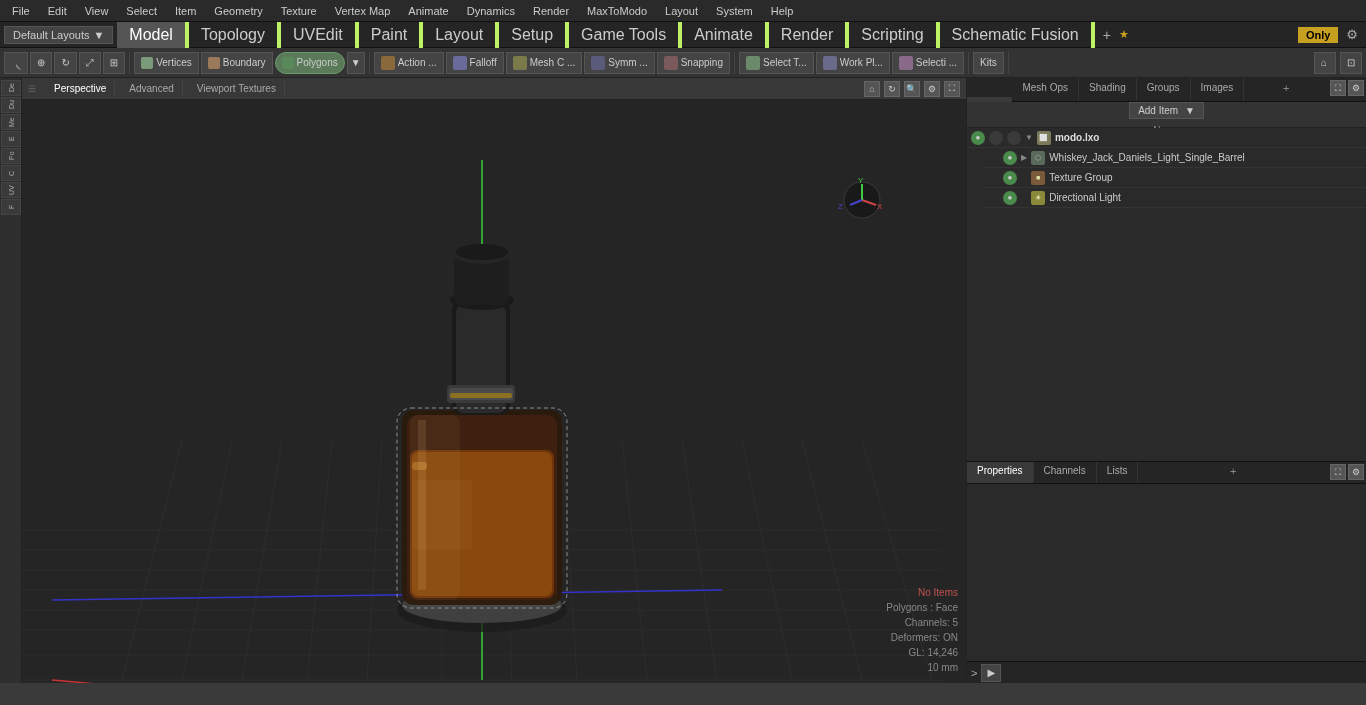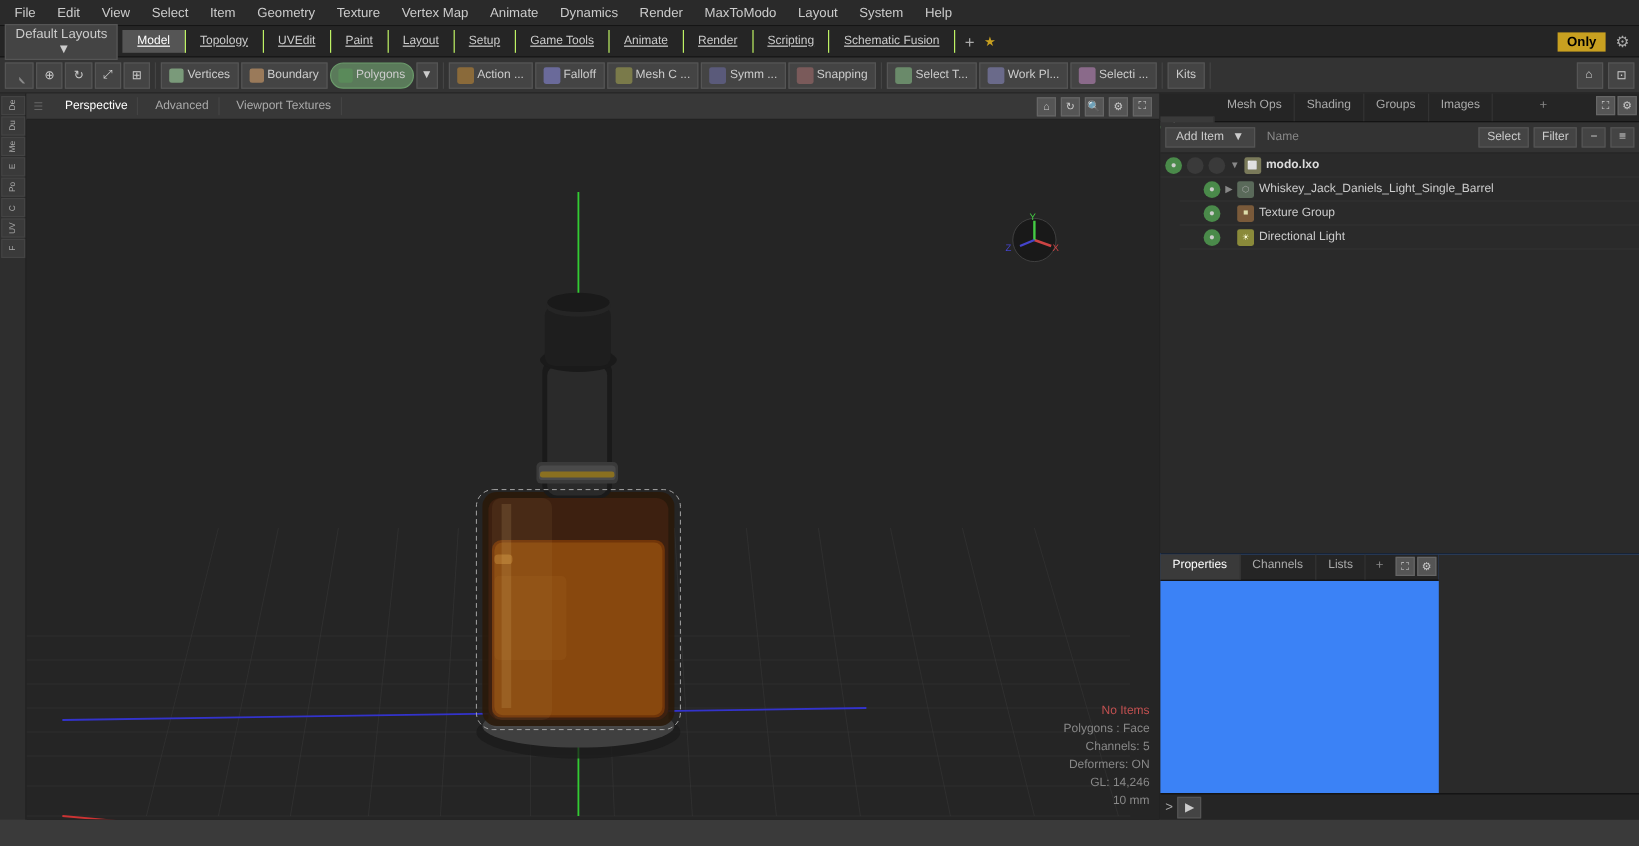--- a/index.html
+++ b/index.html
@@ -4,22 +4,22 @@
   <style>
     * { margin: 0; padding: 0; box-sizing: border-box; }
     body { width: 1366px; height: 705px; background: #3a3a3a; font-family: Arial, sans-serif; font-size: 11px; color: #ccc; overflow: hidden; }
 
     
     #menu-bar { display: flex; align-items: center; height: 22px; background: #2a2a2a; border-bottom: 1px solid #111; padding: 0 4px; gap: 2px; }
     .menu-item { padding: 2px 8px; cursor: pointer; color: #ccc; font-size: 11px; }
 
     
     #layout-bar { display: flex; align-items: center; height: 26px; background: #252525; border-bottom: 1px solid #111; }
-    #layout-dropdown { display: flex; align-items: center; background: #444; border: 1px solid #555; padding: 2px 8px; margin: 2px 4px; font-size: 11px; color: #ccc; cursor: pointer; flex-direction: column; }
-    .layout-tab { padding: 4px 12px; font-size: 10px; color: #ccc; cursor: pointer; border-right: 1px solid #bef264; text-decoration: underline; }
+    #layout-dropdown { display: flex; align-items: center; background: #444; border: 1px solid #555; padding: 2px 8px; margin: 2px 4px; font-size: 11px; color: #ccc; cursor: pointer; }
+    .layout-tab { padding: 4px 12px; font-size: 16px; color: #ccc; cursor: pointer; border-right: 4px solid #bef264; }
     .layout-tab.active { background: #555; color: #fff; }
     #layout-add { padding: 2px 8px; color: #aaa; cursor: pointer; font-size: 14px; }
     #only-badge { margin-left: auto; background: #c8a020; color: #000; padding: 2px 8px; font-size: 11px; font-weight: bold; cursor: pointer; text-align: center; }
     #star-icon { color: #c8a020; margin-right: 4px; }
     #settings-btn { padding: 2px 8px; color: #aaa; cursor: pointer; font-size: 13px; }
 
     
     #toolbar { display: flex; align-items: center; height: 30px; background: #333; border-bottom: 1px solid #222; padding: 0 4px; gap: 2px; flex-wrap: nowrap; overflow: hidden; }
     .toolbar-group { display: flex; align-items: center; gap: 2px; border-right: 1px solid #444; padding-right: 4px; margin-right: 2px; }
     .tb-btn { display: flex; align-items: center; gap: 3px; background: #444; border: 1px solid #555; padding: 2px 6px; color: #ccc; font-size: 10px; cursor: pointer; white-space: nowrap; height: 22px; }
@@ -51,38 +51,38 @@
     #position-text { font-size: 10px; color: #aaa; }
 
     
     #right-panel { width: 400px; background: #2e2e2e; border-left: 1px solid #222; display: flex; flex-direction: column; }
     #rp-tabs { display: flex; height: 24px; background: #252525; border-bottom: 1px solid #111; }
     .rp-tab { padding: 4px 10px; font-size: 10px; color: #aaa; cursor: pointer; border-right: 1px solid #333; }
     .rp-tab.active { background: #3a3a3a; color: #fff; border-bottom: 2px solid #5a9a5a; margin-top: 19px; }
     #rp-tab-add { padding: 4px 8px; color: #888; cursor: pointer; margin-left: auto; }
 
     
-    #items-toolbar { display: flex; align-items: center; height: 26px; background: #333; border-bottom: 1px solid #222; padding: 0 4px; gap: 4px; }
+    #items-toolbar { display: flex; align-items: center; height: 26px; background: #333; border-bottom: 1px solid #222; padding: 0 4px; gap: 4px; flex-direction: column; }
     .it-btn { background: #444; border: 1px solid #555; padding: 2px 8px; color: #ccc; font-size: 10px; cursor: pointer; }
     #items-name-header { flex: 1; padding: 2px 6px; font-size: 10px; color: #888; }
     .it-action { background: #444; border: 1px solid #555; padding: 2px 6px; color: #ccc; font-size: 10px; cursor: pointer; }
 
     
     #items-list { flex: 1; background: #2a2a2a; overflow-y: auto; }
     .item-row { display: flex; align-items: center; height: 20px; padding: 0 4px; gap: 4px; border-bottom: 1px solid #333; }
     .item-eye { width: 14px; height: 14px; border-radius: 50%; background: #666; display: flex; align-items: center; justify-content: center; font-size: 8px; cursor: pointer; flex-shrink: 0; }
     .item-eye.active { background: #4a8a4a; }
     .item-triangle { font-size: 8px; color: #888; cursor: pointer; flex-shrink: 0; }
     .item-icon { width: 14px; height: 14px; background: #666; border-radius: 2px; flex-shrink: 0; font-size: 8px; display: flex; align-items: center; justify-content: center; }
     .item-label { font-size: 10px; color: #ccc; flex: 1; }
     .item-label.bold { font-weight: bold; color: #ddd; }
     .item-indent1 { margin-left: 16px; }
 
     
-    #props-panel { height: 200px; background: #3b82f6; border-top: 1px solid #111; display: flex; flex-direction: row; justify-content: space-between; }
+    #props-panel { height: 200px; background: #c4b5fd; border-top: 1px solid #111; display: flex; flex-direction: column; justify-content: space-between; }
     #props-tabs { display: flex; height: 22px; background: #252525; border-bottom: 1px solid #111; }
     .props-tab { padding: 3px 10px; font-size: 10px; color: #aaa; cursor: pointer; border-right: 1px solid #333; }
     .props-tab.active { background: #3a3a3a; color: #fff; }
     #props-tab-add { padding: 3px 8px; color: #888; cursor: pointer; margin-left: auto; }
     #props-content { flex: 1; display: flex; align-items: center; justify-content: center; background: #2a2a2a; }
 
     
     #vp-status { position: absolute; bottom: 8px; right: 8px; text-align: right; }
     .vp-stat-line { font-size: 10px; color: #888; line-height: 1.5; }
     .vp-stat-line.highlight { color: #c05050; }

